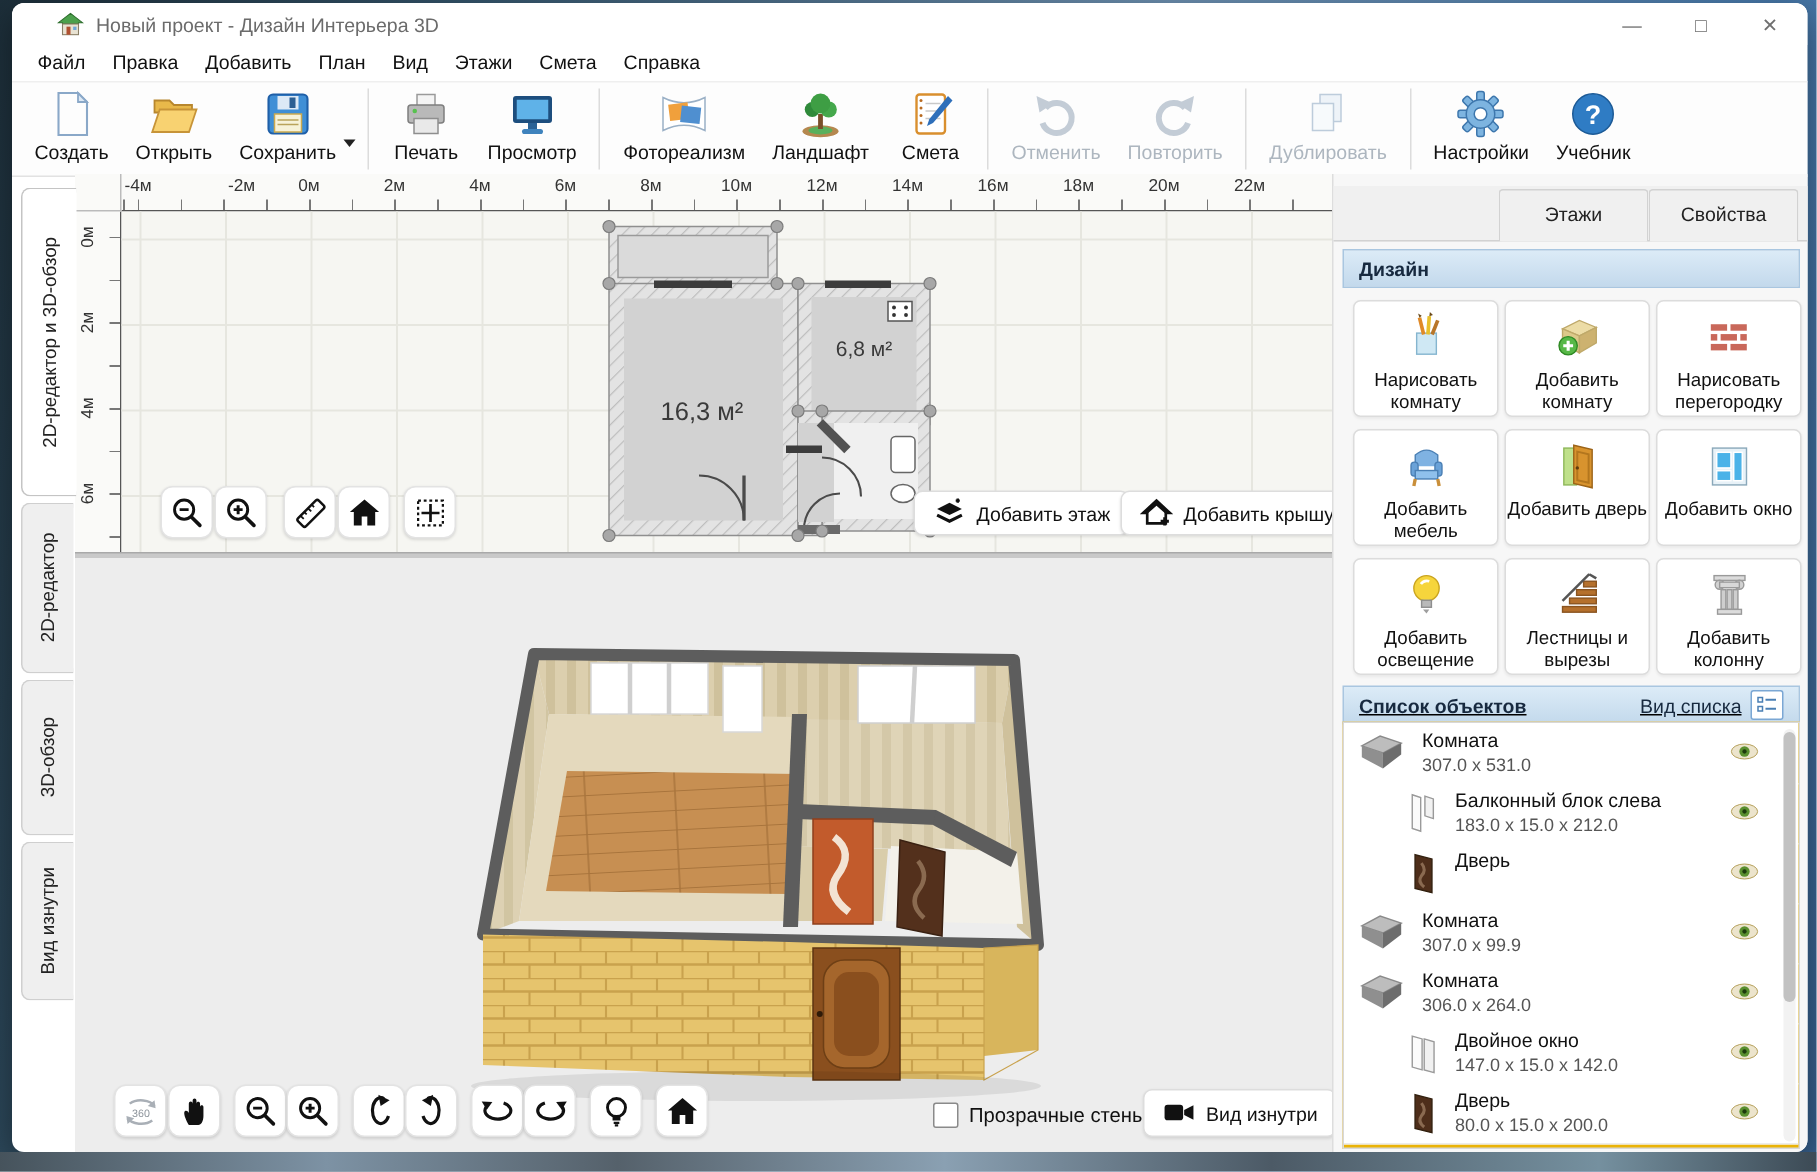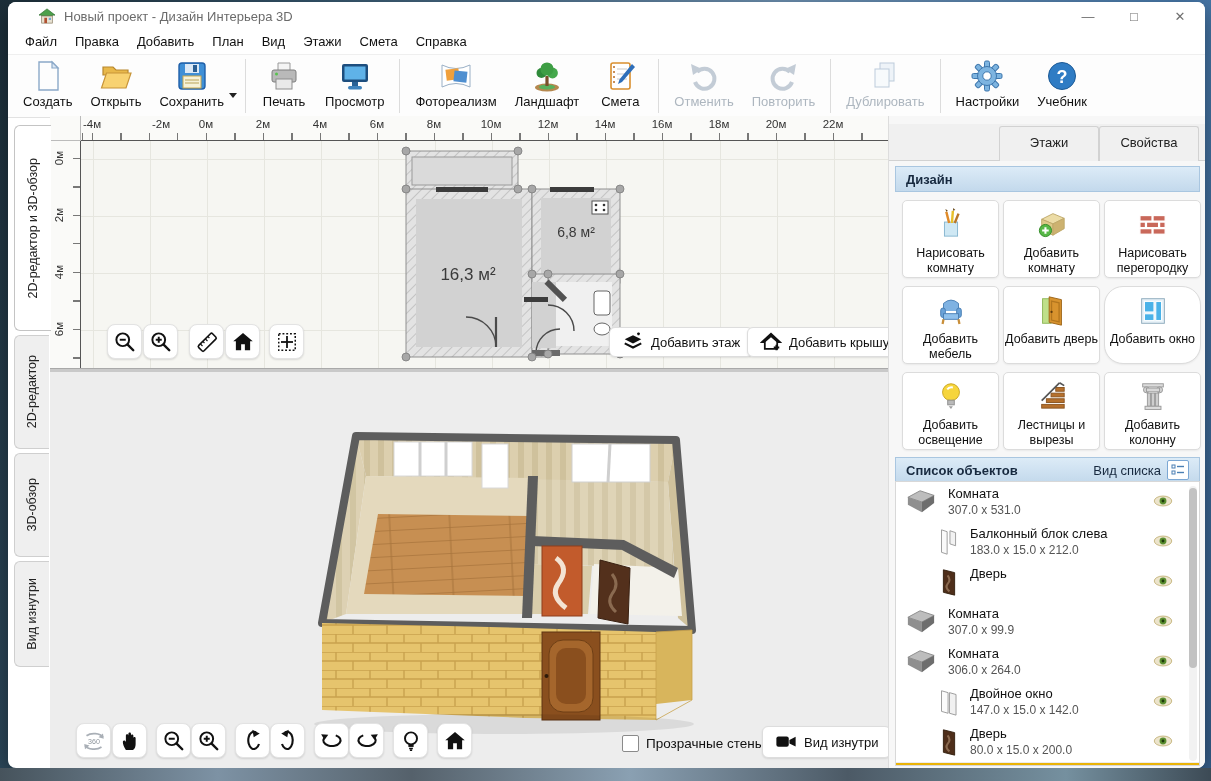--- a/index.html
+++ b/index.html
@@ -605,21 +605,21 @@
     </div>
     <div class="pgrid-btn" style="left:114px;top:170px;">
       <svg viewBox="0 0 36 36">
           <rect x="8" y="5" width="9" height="26" fill="#bfe08a" stroke="#8fb85a"></rect>
           <path d="M15 3 L28 6 V33 L15 30 Z" fill="#d8932e" stroke="#9c6418"></path>
           <path d="M17.5 7.5 L25.5 9.3 V29.5 L17.5 27.6 Z" fill="none" stroke="#b3761e" stroke-width="1.4"></path>
           <circle cx="17.5" cy="19" r="1.2" fill="#5e3c0e"></circle>
         </svg>
       <span>Добавить дверь</span>
     </div>
-    <div class="pgrid-btn" style="left:215px;top:170px;border-radius:19px;">
+    <div class="pgrid-btn" style="left:215px;top:170px;">
       <svg viewBox="0 0 36 36">
           <rect x="6" y="5" width="24" height="26" fill="#e8f2f8" stroke="#8aa8ba"></rect>
           <rect x="9" y="8" width="10" height="11" fill="#4ab2e8" stroke="#fff"></rect>
           <rect x="21" y="8" width="6" height="20" fill="#4ab2e8" stroke="#fff"></rect>
           <rect x="9" y="21" width="10" height="7" fill="#4ab2e8" stroke="#fff"></rect>
         </svg>
       <span>Добавить окно</span>
     </div>
     <div class="pgrid-btn" style="left:13px;top:256px;">
       <svg viewBox="0 0 36 36">
@@ -652,21 +652,21 @@
           <g fill="#cecece" stroke="#9a9a9a">
             <rect x="12" y="14" width="3.4" height="14"></rect>
             <rect x="16.3" y="14" width="3.4" height="14"></rect>
             <rect x="20.6" y="14" width="3.4" height="14"></rect>
           </g>
           <rect x="9.5" y="28" width="17" height="3.4" fill="#dcdcdc" stroke="#9a9a9a"></rect>
         </svg>
       <span>Добавить колонну</span>
     </div>
 
-    <div class="hdr-blue" style="top:341px;">
+    <div class="hdr-blue" style="top:341px;text-decoration:underline;">
       <b>Список объектов</b>
       <span style="display:flex;align-items:center;gap:6px;">
         <span style="font-size:13px;color:#17293f;">Вид списка</span>
         <span class="listview-btn">
           <svg width="14" height="12" viewBox="0 0 14 12">
               <rect x="1" y="1" width="3" height="3" fill="#fff" stroke="#4a7fb4"></rect>
               <rect x="1" y="7" width="3" height="3" fill="#fff" stroke="#4a7fb4"></rect>
               <line x1="6" y1="2.5" x2="13" y2="2.5" stroke="#4a7fb4" stroke-width="1.4"></line>
               <line x1="6" y1="8.5" x2="13" y2="8.5" stroke="#4a7fb4" stroke-width="1.4"></line>
             </svg>

